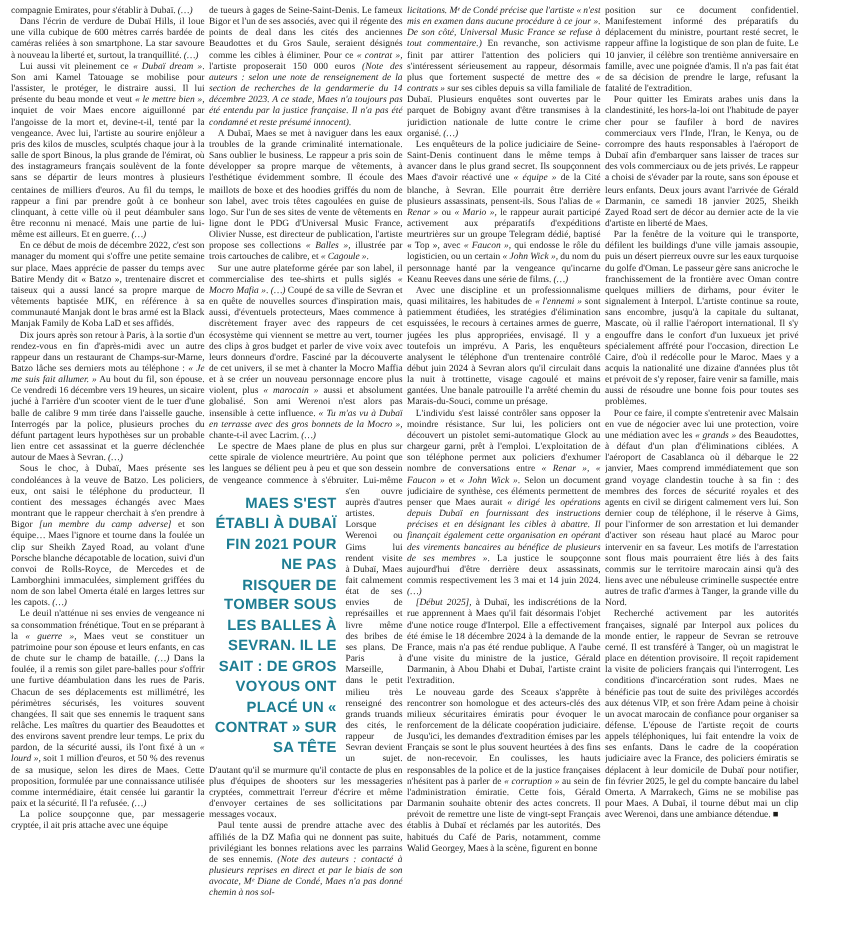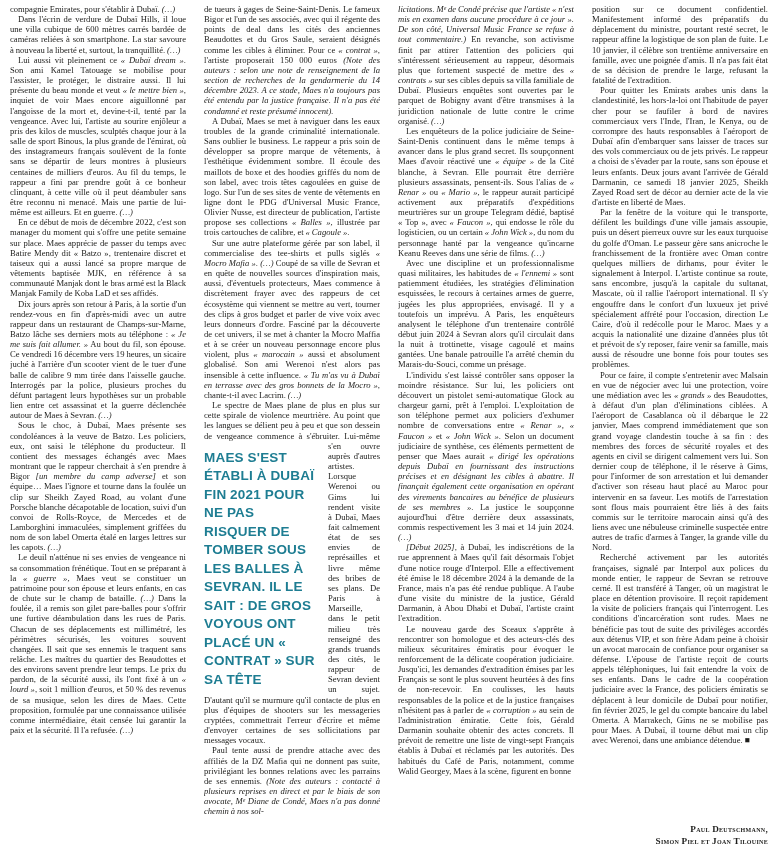--- a/index.html
+++ b/index.html
@@ -1,35 +1,35 @@
 <!DOCTYPE html>
 <html lang="fr"><head>
 <meta charset="utf-8">
 <style>
   html,body{margin:0;padding:0;background:#ffffff;}
   body{width:778px;height:852px;overflow:hidden;}
   .page{
-    display:flex;gap:18px;padding:4px 10px 0 10px;box-sizing:border-box;
+    display:flex;gap:4px;padding:4px 10px 0 10px;box-sizing:border-box;
     width:778px;height:852px;
     font-family:"Liberation Serif","DejaVu Serif",serif;
     color:#1d1d1b;
   }
   .col{
     width:176px;flex:0 0 176px;height:846px;overflow:hidden;
     font-size:8.6px;line-height:10.15px;text-align:justify;
     hyphens:auto;-webkit-hyphens:auto;word-spacing:-0.2px;
   }
   .col p{margin:0;}
   .col p.indent{text-indent:8px;}
   .it{font-style:italic;}
   .pullquote{
     float:left;width:116px;margin:8px 8px 4px 0;
     font-family:"Liberation Sans","DejaVu Sans",sans-serif;
     font-weight:700;font-size:13.5px;line-height:18.5px;
-    letter-spacing:0.2px;text-align:left;text-indent:0;
+    letter-spacing:0.2px;text-align:right;text-indent:0;
     hyphens:none;-webkit-hyphens:none;
   }
   .col4{position:relative;}
   .byline{
     position:absolute;bottom:3px;right:0;left:0;
     background:#ffffff;text-align:right;
     font-weight:700;font-variant:small-caps;
     font-size:9.2px;line-height:11.5px;letter-spacing:0.3px;
     padding:2px 0 0 6px;
   }
@@ -39,20 +39,21 @@
 
 <main class="page" style="color: rgb(29, 29, 27);">
   <div class="col" id="col-0">
       <p class="para"><span class="">compagnie Emirates, pour s'établir à Dubaï. </span><span class="it">(…)</span></p>
       <p class="para indent"><span class="">Dans l'écrin de verdure de Dubaï Hills, il loue une villa cubique de 600 mètres carrés bardée de caméras reliées à son smartphone. La star savoure à nouveau la liberté et, surtout, la tranquillité. </span><span class="it">(…)</span></p>
       <p class="para indent"><span class="">Lui aussi vit pleinement ce </span><span class="it">« Dubaï dream »</span><span class="">. Son ami Kamel Tatouage se mobilise pour l'assister, le protéger, le distraire aussi. Il lui présente du beau monde et veut </span><span class="it">« le mettre bien »</span><span class="">, inquiet de voir Maes encore aiguillonné par l'angoisse de la mort et, devine-t-il, tenté par la vengeance. Avec lui, l'artiste au sourire enjôleur a pris des kilos de muscles, sculptés chaque jour à la salle de sport Binous, la plus grande de l'émirat, où des instagrameurs français soulèvent de la fonte sans se départir de leurs montres à plusieurs centaines de milliers d'euros. Au fil du temps, le rappeur a fini par prendre goût à ce bonheur clinquant, à cette ville où il peut déambuler sans être reconnu ni menacé. Mais une partie de lui-même est ailleurs. Et en guerre. </span><span class="it">(…)</span></p>
       <p class="para indent"><span class="">En ce début de mois de décembre 2022, c'est son manager du moment qui s'offre une petite semaine sur place. Maes apprécie de passer du temps avec Batire Mendy dit « Batzo », trentenaire discret et taiseux qui a aussi lancé sa propre marque de vêtements baptisée MJK, en référence à sa communauté Manjak dont le bras armé est la Black Manjak Family de Koba LaD et ses affidés.</span></p>
       <p class="para indent"><span class="">Dix jours après son retour à Paris, à la sortie d'un rendez-vous en fin d'après-midi avec un autre rappeur dans un restaurant de Champs-sur-Marne, Batzo lâche ses derniers mots au téléphone : </span><span class="it">« Je me suis fait allumer. »</span><span class=""> Au bout du fil, son épouse. Ce vendredi 16 décembre vers 19 heures, un sicaire juché à l'arrière d'un scooter vient de le tuer d'une balle de calibre 9 mm tirée dans l'aisselle gauche. Interrogés par la police, plusieurs proches du défunt partagent leurs hypothèses sur un probable lien entre cet assassinat et la guerre déclenchée autour de Maes à Sevran. </span><span class="it">(…)</span></p>
       <p class="para indent"><span class="">Sous le choc, à Dubaï, Maes présente ses condoléances à la veuve de Batzo. Les policiers, eux, ont saisi le téléphone du producteur. Il contient des messages échangés avec Maes montrant que le rappeur cherchait à s'en prendre à Bigor </span><span class="it">[un membre du camp adverse]</span><span class=""> et son équipe… Maes l'ignore et tourne dans la foulée un clip sur Sheikh Zayed Road, au volant d'une Porsche blanche décapotable de location, suivi d'un convoi de Rolls-Royce, de Mercedes et de Lamborghini immaculées, simplement griffées du nom de son label Omerta étalé en larges lettres sur les capots. </span><span class="it">(…)</span></p>
       <p class="para indent"><span class="">Le deuil n'atténue ni ses envies de vengeance ni sa consommation frénétique. Tout en se préparant à la </span><span class="it">« guerre »</span><span class="">, Maes veut se constituer un patrimoine pour son épouse et leurs enfants, en cas de chute sur le champ de bataille. </span><span class="it">(…)</span><span class=""> Dans la foulée, il a remis son gilet pare-balles pour s'offrir une furtive déambulation dans les rues de Paris. Chacun de ses déplacements est millimétré, les périmètres sécurisés, les voitures souvent changées. Il sait que ses ennemis le traquent sans relâche. Les maîtres du quartier des Beaudottes et des environs savent prendre leur temps. Le prix du pardon, de la sécurité aussi, ils l'ont fixé à un </span><span class="it">« lourd »</span><span class="">, soit 1 million d'euros, et 50 % des revenus de sa musique, selon les dires de Maes. Cette proposition, formulée par une connaissance utilisée comme intermédiaire, était censée lui garantir la paix et la sécurité. Il l'a refusée. </span><span class="it">(…)</span></p>
+      <p class="para indent"><span class="">La police soupçonne que, par messagerie cryptée, il ait pris attache avec une équipe</span></p>
     </div>
   <div class="col" id="col-1">
       <p class="para"><span class="">de tueurs à gages de Seine-Saint-Denis. Le fameux Bigor et l'un de ses associés, avec qui il régente des points de deal dans les cités des anciennes Beaudottes et du Gros Saule, seraient désignés comme les cibles à éliminer. Pour ce </span><span class="it">« contrat »</span><span class="">, l'artiste proposerait 150 000 euros </span><span class="it">(Note des auteurs : selon une note de renseignement de la section de recherches de la gendarmerie du 14 décembre 2023. A ce stade, Maes n'a toujours pas été entendu par la justice française. Il n'a pas été condamné et reste présumé innocent).</span></p>
       <p class="para indent"><span class="">A Dubaï, Maes se met à naviguer dans les eaux troubles de la grande criminalité internationale. Sans oublier le business. Le rappeur a pris soin de développer sa propre marque de vêtements, à l'esthétique évidemment sombre. Il écoule des maillots de boxe et des hoodies griffés du nom de son label, avec trois têtes cagoulées en guise de logo. Sur l'un de ses sites de vente de vêtements en ligne dont le PDG d'Universal Music France, Olivier Nusse, est directeur de publication, l'artiste propose ses collections </span><span class="it">« Balles »</span><span class="">, illustrée par trois cartouches de calibre, et </span><span class="it">« Cagoule »</span><span class="">.</span></p>
       <p class="para indent"><span class="">Sur une autre plateforme gérée par son label, il commercialise des tee-shirts et pulls siglés </span><span class="it">« Mocro Mafia »</span><span class="">. </span><span class="it">(…)</span><span class=""> Coupé de sa ville de Sevran et en quête de nouvelles sources d'inspiration mais, aussi, d'éventuels protecteurs, Maes commence à discrètement frayer avec des rappeurs de cet écosystème qui viennent se mettre au vert, tourner des clips à gros budget et parler de vive voix avec leurs donneurs d'ordre. Fasciné par la découverte de cet univers, il se met à chanter la Mocro Maffia et à se créer un nouveau personnage encore plus violent, plus </span><span class="it">« marocain »</span><span class=""> aussi et absolument globalisé. Son ami Werenoi n'est alors pas insensible à cette influence. </span><span class="it">« Tu m'as vu à Dubaï en terrasse avec des gros bonnets de la Mocro »</span><span class="">, chante-t-il avec Lacrim. </span><span class="it">(…)</span></p>
       <p class="para indent"><span class="">Le spectre de Maes plane de plus en plus sur cette spirale de violence meurtrière. Au point que les langues se délient peu à peu et que son dessein de vengeance commence à s'ébruiter. Lui-même s'en ouvre </span><span class="pullquote" style="color: rgb(30, 125, 146);">MAES S'EST ÉTABLI À DUBAÏ FIN 2021 POUR NE PAS RISQUER DE TOMBER SOUS LES BALLES À SEVRAN. IL LE SAIT : DE GROS VOYOUS ONT PLACÉ UN « CONTRAT » SUR SA TÊTE</span><span class="">auprès d'autres artistes. Lorsque Werenoi ou Gims lui rendent visite à Dubaï, Maes fait calmement état de ses envies de représailles et livre même des bribes de ses plans. De Paris à Marseille, dans le petit milieu très renseigné des grands truands des cités, le rappeur de Sevran devient un sujet. D'autant qu'il se murmure qu'il contacte de plus en plus d'équipes de shooters sur les messageries cryptées, commettrait l'erreur d'écrire et même d'envoyer certaines de ses sollicitations par messages vocaux.</span></p>
       <p class="para indent"><span class="">Paul tente aussi de prendre attache avec des affiliés de la DZ Mafia qui ne donnent pas suite, privilégiant les bonnes relations avec les parrains de ses ennemis. </span><span class="it">(Note des auteurs : contacté à plusieurs reprises en direct et par le biais de son avocate, Mᵉ Diane de Condé, Maes n'a pas donné chemin à nos sol-</span></p>
     </div>
   <div class="col" id="col-2">
       <p class="para"><span class="it">licitations. Mᵉ de Condé précise que l'artiste « n'est mis en examen dans aucune procédure à ce jour ». De son côté, Universal Music France se refuse à tout commentaire.)</span><span class=""> En revanche, son activisme finit par attirer l'attention des policiers qui s'intéressent sérieusement au rappeur, désormais plus que fortement suspecté de mettre des </span><span class="it">« contrats »</span><span class=""> sur ses cibles depuis sa villa familiale de Dubaï. Plusieurs enquêtes sont ouvertes par le parquet de Bobigny avant d'être transmises à la juridiction nationale de lutte contre le crime organisé. </span><span class="it">(…)</span></p>
@@ -61,18 +62,14 @@
       <p class="para indent"><span class="">L'individu s'est laissé contrôler sans opposer la moindre résistance. Sur lui, les policiers ont découvert un pistolet semi-automatique Glock au chargeur garni, prêt à l'emploi. L'exploitation de son téléphone permet aux policiers d'exhumer nombre de conversations entre </span><span class="it">« Renar », « Faucon »</span><span class=""> et </span><span class="it">« John Wick »</span><span class="">. Selon un document judiciaire de synthèse, ces éléments permettent de penser que Maes aurait </span><span class="it">« dirigé les opérations depuis Dubaï en fournissant des instructions précises et en désignant les cibles à abattre. Il finançait également cette organisation en opérant des virements bancaires au bénéfice de plusieurs de ses membres »</span><span class="">. La justice le soupçonne aujourd'hui d'être derrière deux assassinats, commis respectivement les 3 mai et 14 juin 2024. </span><span class="it">(…)</span></p>
       <p class="para indent"><span class="it">[Début 2025]</span><span class="">, à Dubaï, les indiscrétions de la rue apprennent à Maes qu'il fait désormais l'objet d'une notice rouge d'Interpol. Elle a effectivement été émise le 18 décembre 2024 à la demande de la France, mais n'a pas été rendue publique. A l'aube d'une visite du ministre de la justice, Gérald Darmanin, à Abou Dhabi et Dubaï, l'artiste craint l'extradition.</span></p>
       <p class="para indent"><span class="">Le nouveau garde des Sceaux s'apprête à rencontrer son homologue et des acteurs-clés des milieux sécuritaires émiratis pour évoquer le renforcement de la délicate coopération judiciaire. Jusqu'ici, les demandes d'extradition émises par les Français se sont le plus souvent heurtées à des fins de non-recevoir. En coulisses, les hauts responsables de la police et de la justice françaises n'hésitent pas à parler de </span><span class="it">« corruption »</span><span class=""> au sein de l'administration émiratie. Cette fois, Gérald Darmanin souhaite obtenir des actes concrets. Il prévoit de remettre une liste de vingt-sept Français établis à Dubaï et réclamés par les autorités. Des habitués du Café de Paris, notamment, comme Walid Georgey, Maes à la scène, figurent en bonne</span></p>
     </div>
   <div class="col col4" id="col-3">
     <p class="para"><span class="">position sur ce document confidentiel. Manifestement informé des préparatifs du déplacement du ministre, pourtant resté secret, le rappeur affine la logistique de son plan de fuite. Le 10 janvier, il célèbre son trentième anniversaire en famille, avec une poignée d'amis. Il n'a pas fait état de sa décision de prendre le large, refusant la fatalité de l'extradition.</span></p>
       <p class="para indent"><span class="">Pour quitter les Emirats arabes unis dans la clandestinité, les hors-la-loi ont l'habitude de payer cher pour se faufiler à bord de navires commerciaux vers l'Inde, l'Iran, le Kenya, ou de corrompre des hauts responsables à l'aéroport de Dubaï afin d'embarquer sans laisser de traces sur des vols commerciaux ou de jets privés. Le rappeur a choisi de s'évader par la route, sans son épouse et leurs enfants. Deux jours avant l'arrivée de Gérald Darmanin, ce samedi 18 janvier 2025, Sheikh Zayed Road sert de décor au dernier acte de la vie d'artiste en liberté de Maes.</span></p>
       <p class="para indent"><span class="">Par la fenêtre de la voiture qui le transporte, défilent les buildings d'une ville jamais assoupie, puis un désert pierreux ouvre sur les eaux turquoise du golfe d'Oman. Le passeur gère sans anicroche le franchissement de la frontière avec Oman contre quelques milliers de dirhams, pour éviter le signalement à Interpol. L'artiste continue sa route, sans encombre, jusqu'à la capitale du sultanat, Mascate, où il rallie l'aéroport international. Il s'y engouffre dans le confort d'un luxueux jet privé spécialement affrété pour l'occasion, direction Le Caire, d'où il redécolle pour le Maroc. Maes y a acquis la nationalité une dizaine d'années plus tôt et prévoit de s'y reposer, faire venir sa famille, mais aussi de résoudre une bonne fois pour toutes ses problèmes.</span></p>
       <p class="para indent"><span class="">Pour ce faire, il compte s'entretenir avec Malsain en vue de négocier avec lui une protection, voire une médiation avec les </span><span class="it">« grands »</span><span class=""> des Beaudottes, à défaut d'un plan d'éliminations ciblées. A l'aéroport de Casablanca où il débarque le 22 janvier, Maes comprend immédiatement que son grand voyage clandestin touche à sa fin : des membres des forces de sécurité royales et des agents en civil se dirigent calmement vers lui. Son dernier coup de téléphone, il le réserve à Gims, pour l'informer de son arrestation et lui demander d'activer son réseau haut placé au Maroc pour intervenir en sa faveur. Les motifs de l'arrestation sont flous mais pourraient être liés à des faits commis sur le territoire marocain ainsi qu'à des liens avec une nébuleuse criminelle suspectée entre autres de trafic d'armes à Tanger, la grande ville du Nord.</span></p>
       <p class="para indent"><span class="">Recherché activement par les autorités françaises, signalé par Interpol aux polices du monde entier, le rappeur de Sevran se retrouve cerné. Il est transféré à Tanger, où un magistrat le place en détention provisoire. Il reçoit rapidement la visite de policiers français qui l'interrogent. Les conditions d'incarcération sont rudes. Maes ne bénéficie pas tout de suite des privilèges accordés aux détenus VIP, et son frère Adam peine à choisir un avocat marocain de confiance pour organiser sa défense. L'épouse de l'artiste reçoit de courts appels téléphoniques, lui fait entendre la voix de ses enfants. Dans le cadre de la coopération judiciaire avec la France, des policiers émiratis se déplacent à leur domicile de Dubaï pour notifier, fin février 2025, le gel du compte bancaire du label Omerta. A Marrakech, Gims ne se mobilise pas pour Maes. A Dubaï, il tourne début mai un clip avec Werenoi, dans une ambiance détendue. </span><span class="">■</span></p>
-      <div class="byline">
-      <div>Paul Deutschmann,</div>
-      <div>Simon Piel et Joan Tilouine</div>
-    </div>
   </div>
 </main>
 
 </body></html>

